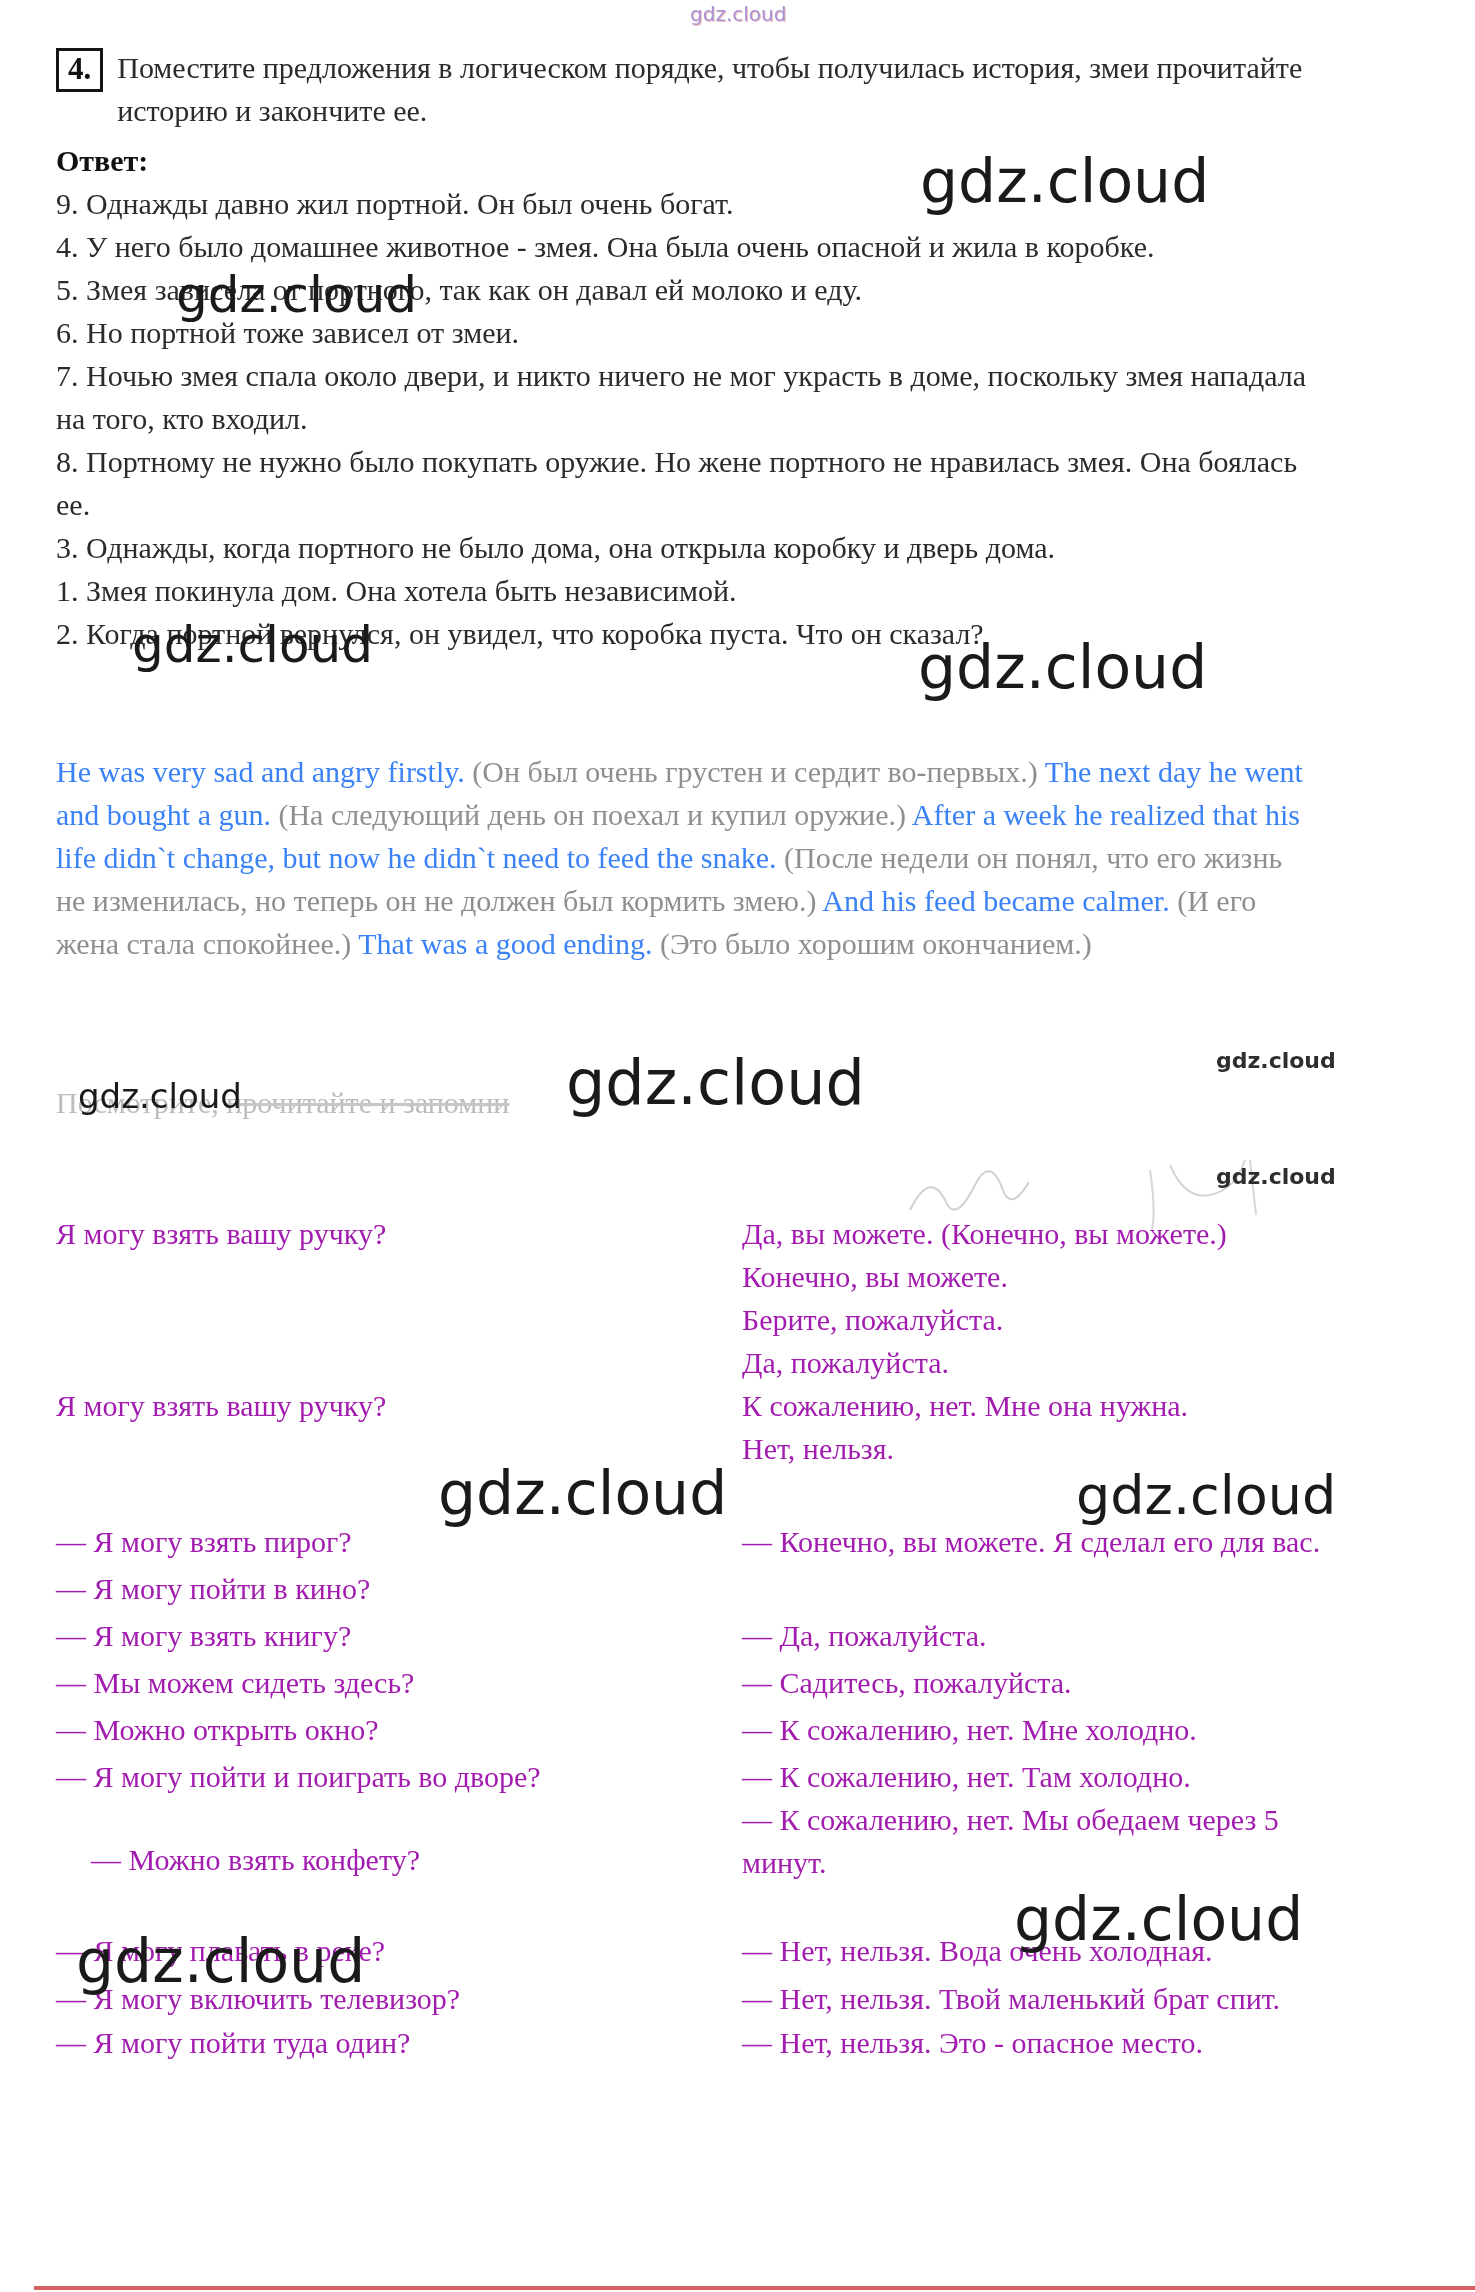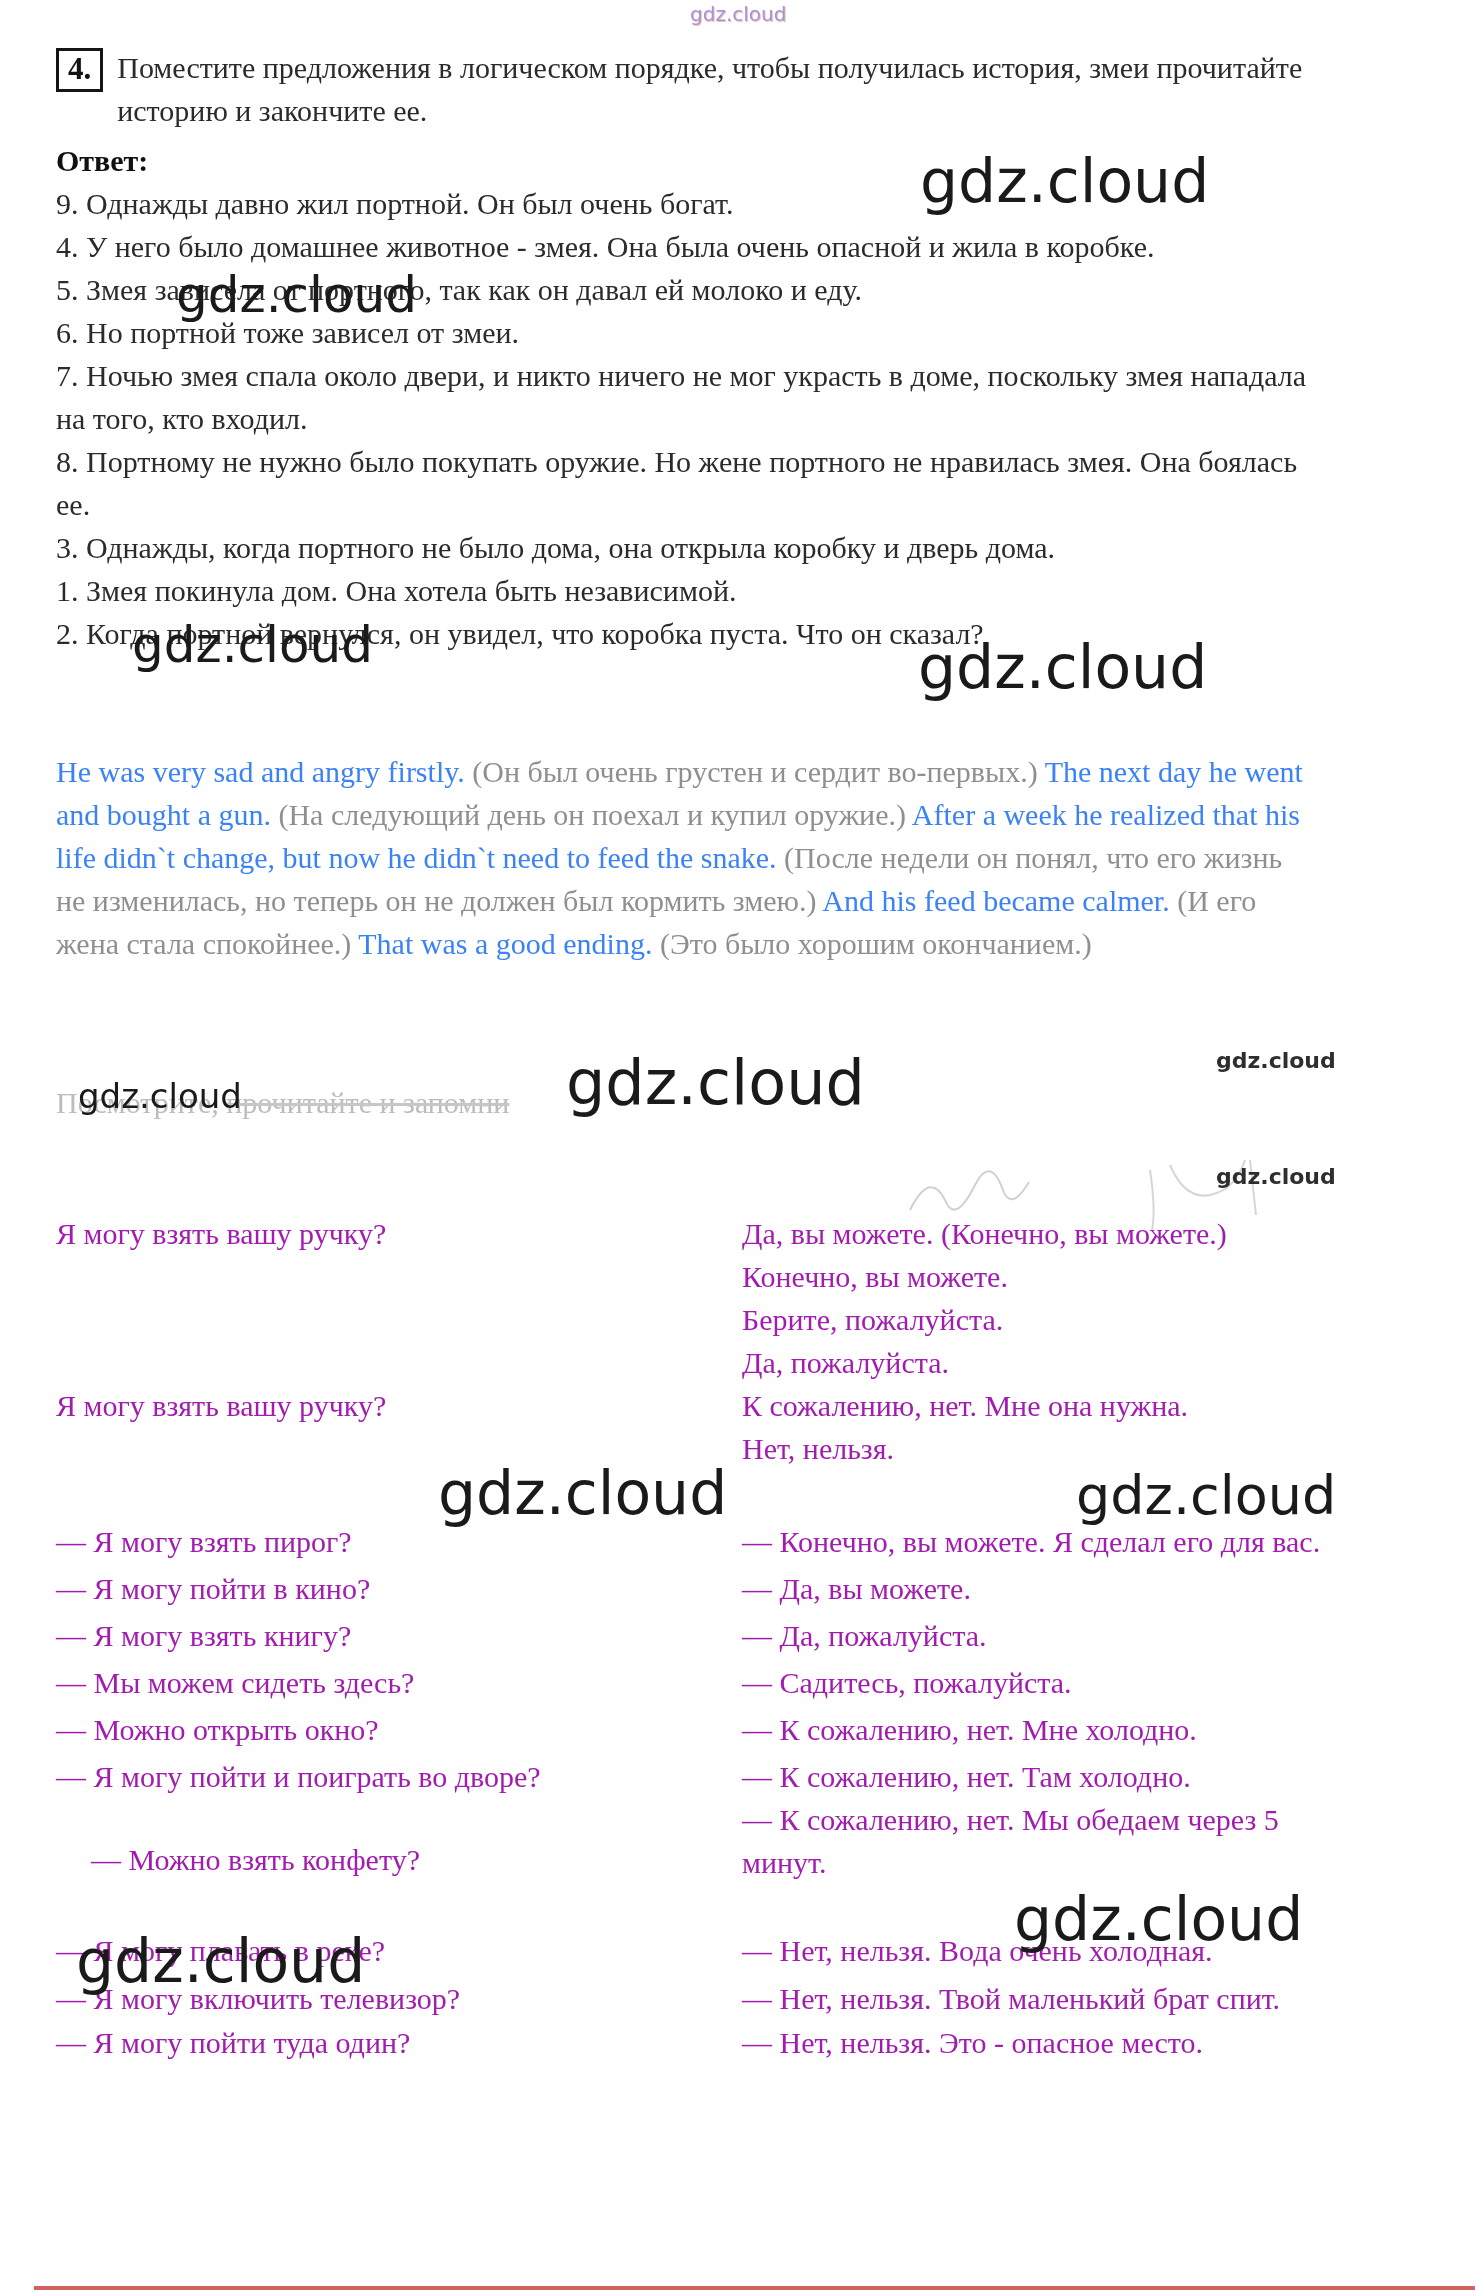--- a/index.html
+++ b/index.html
@@ -145,23 +145,20 @@
 
       <div class="qa-row mt50">
         <div class="qa-q">— Я могу взять пирог?</div>
         <div class="qa-a">
           <div class="qa-line">— Конечно, вы можете. Я сделал его для вас.</div>
         </div>
       </div>
 
       <div class="qa-row mt4">
         <div class="qa-q">— Я могу пойти в кино?</div>
-        <div class="qa-a">
-          <div class="qa-line">— Да, вы можете.</div>
-        </div>
       </div>
 
       <div class="qa-row mt4">
         <div class="qa-q">— Я могу взять книгу?</div>
         <div class="qa-a">
           <div class="qa-line">— Да, пожалуйста.</div>
         </div>
       </div>
 
       <div class="qa-row mt4">

